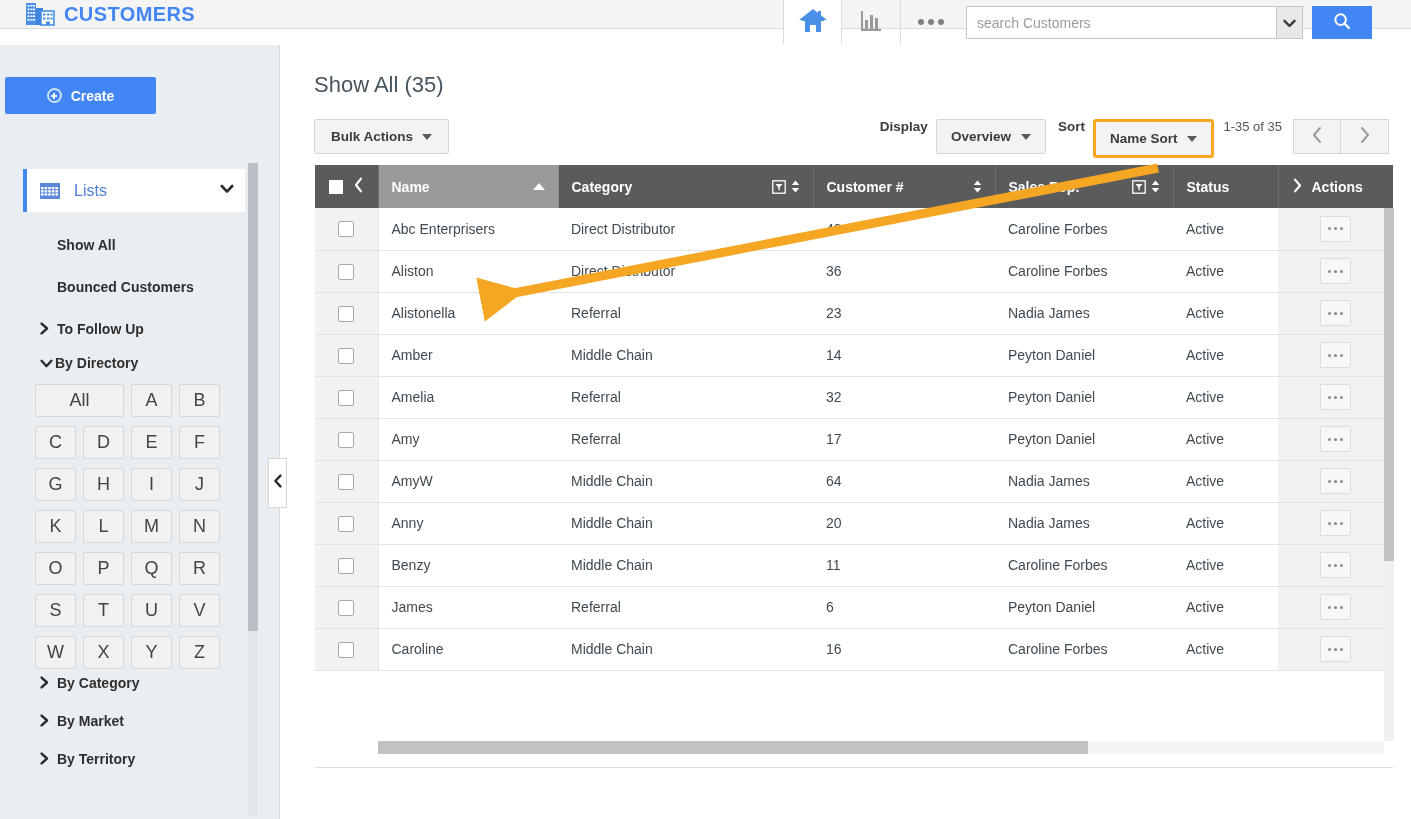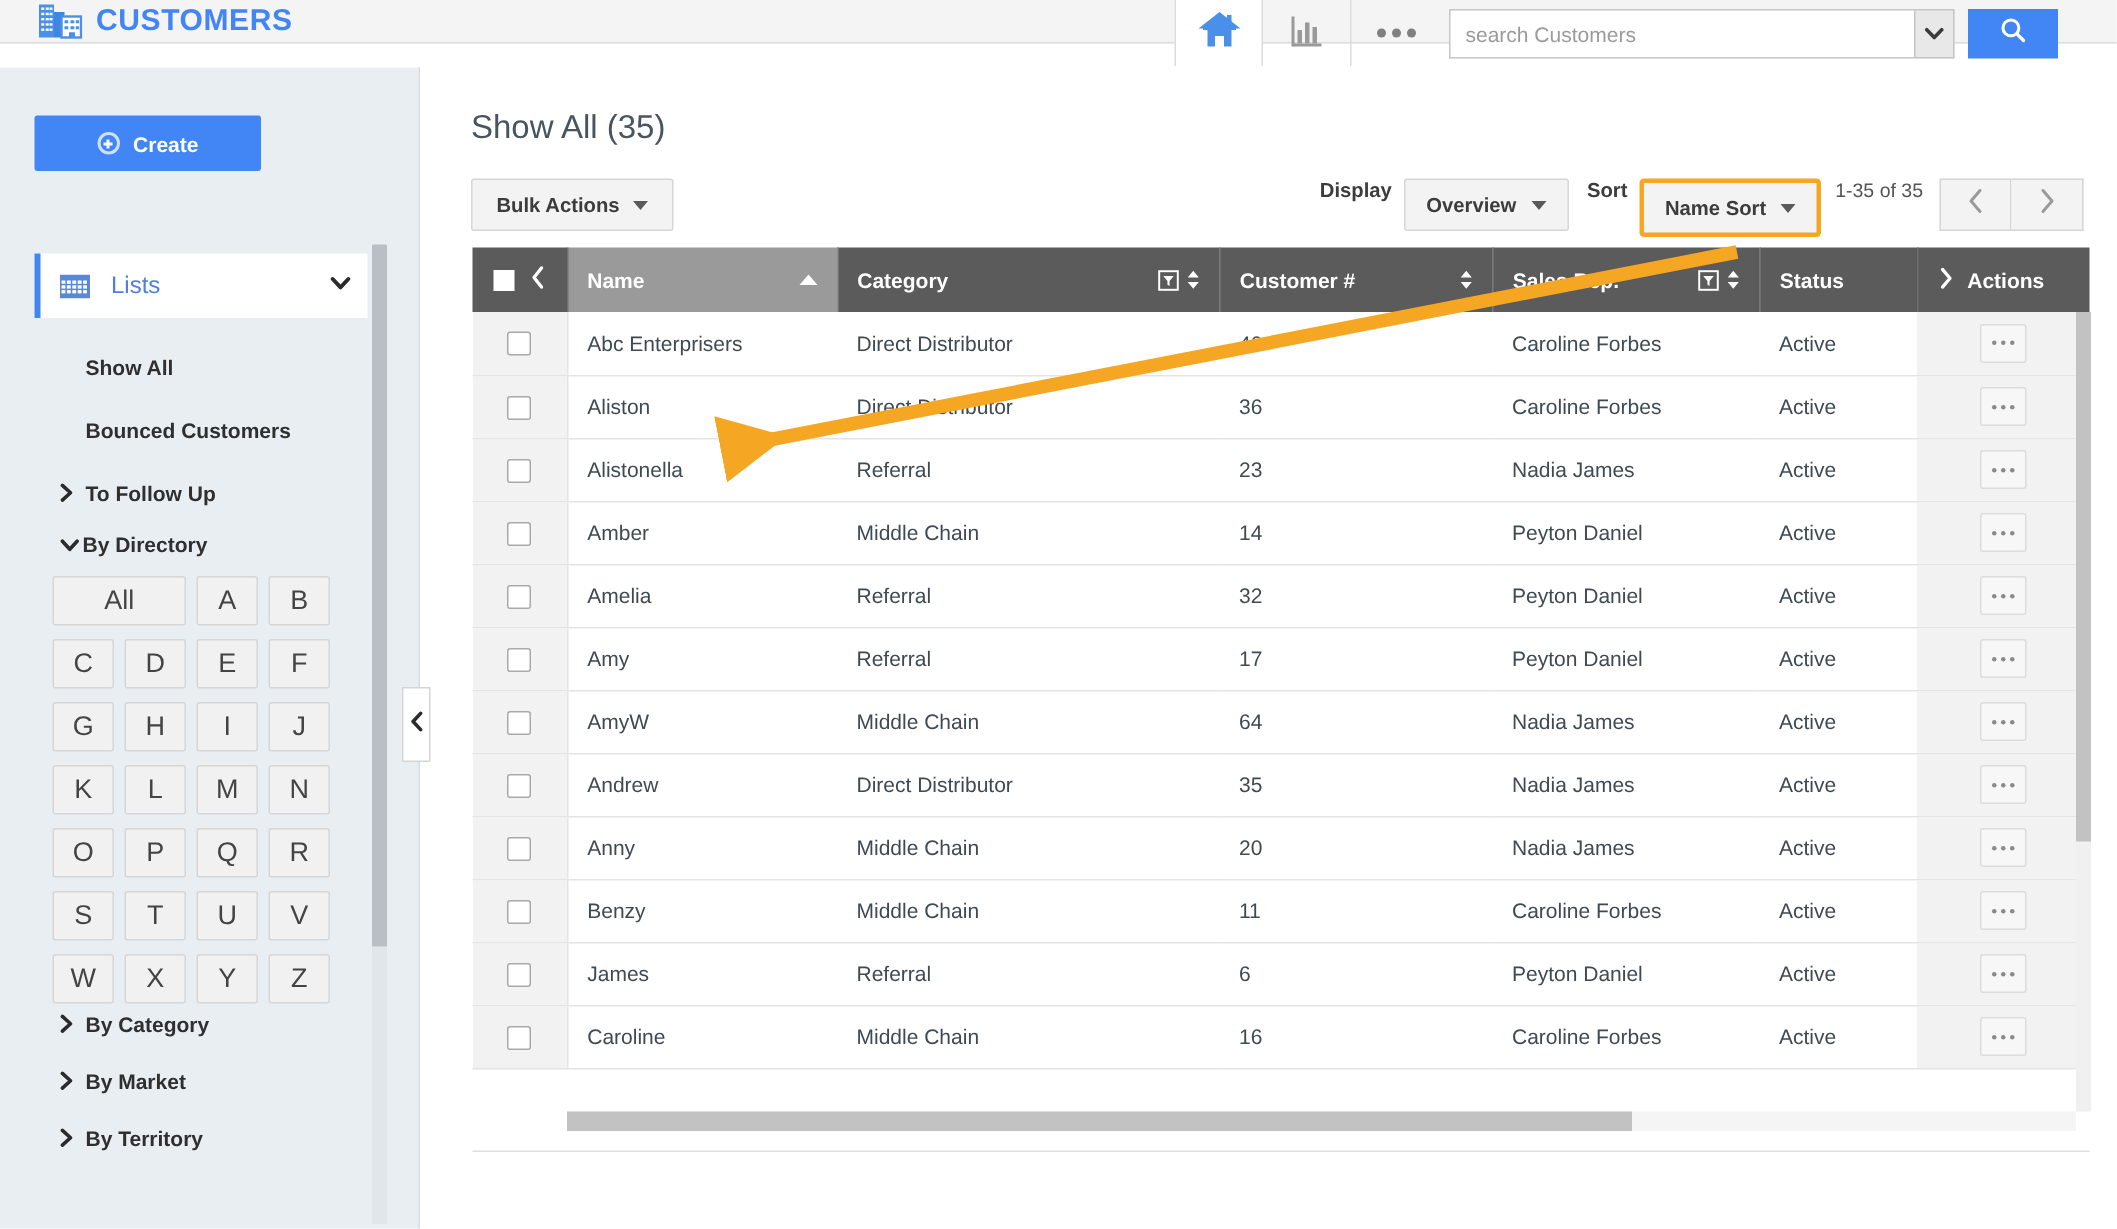--- a/index.html
+++ b/index.html
@@ -69,21 +69,21 @@
   }
 
   
   .sidebar {
     position: absolute; left: 0; top: 45px;
     width: 280px; height: 774px;
     background: #e9eef3;
     border-right: 1px solid #d5dbe0;
   }
   .create-btn {
-    position: absolute; left: 23px; top: 32px;
+    position: absolute; left: 5px; top: 32px;
     width: 151px; height: 37px;
     background: #4285f4; border: none; border-radius: 2px;
     color: #fff; font-size: 14px; font-weight: bold;
     display: flex; align-items: center; justify-content: center; gap: 9px;
     cursor: pointer;
     font-family: "Liberation Sans", sans-serif;
   }
   .plus-circle {
     width: 15px; height: 15px; border-radius: 50%;
     border: 2px solid rgba(255,255,255,.75);
@@ -778,33 +778,20 @@
           <td>Nadia James</td>
           <td>Active</td>
           <td class="cell-actions"><span class="dots-btn">
               <i></i>
               <i></i>
               <i></i>
             </span></td>
         </tr>
         <tr>
           <td class="cell-check"><span class="row-checkbox"></span></td>
-          <td>Andrew</td>
-          <td>Direct Distributor</td>
-          <td>35</td>
-          <td>Nadia James</td>
-          <td>Active</td>
-          <td class="cell-actions"><span class="dots-btn">
-              <i></i>
-              <i></i>
-              <i></i>
-            </span></td>
-        </tr>
-        <tr>
-          <td class="cell-check"><span class="row-checkbox"></span></td>
           <td>Anny</td>
           <td>Middle Chain</td>
           <td>20</td>
           <td>Nadia James</td>
           <td>Active</td>
           <td class="cell-actions"><span class="dots-btn">
               <i></i>
               <i></i>
               <i></i>
             </span></td>

